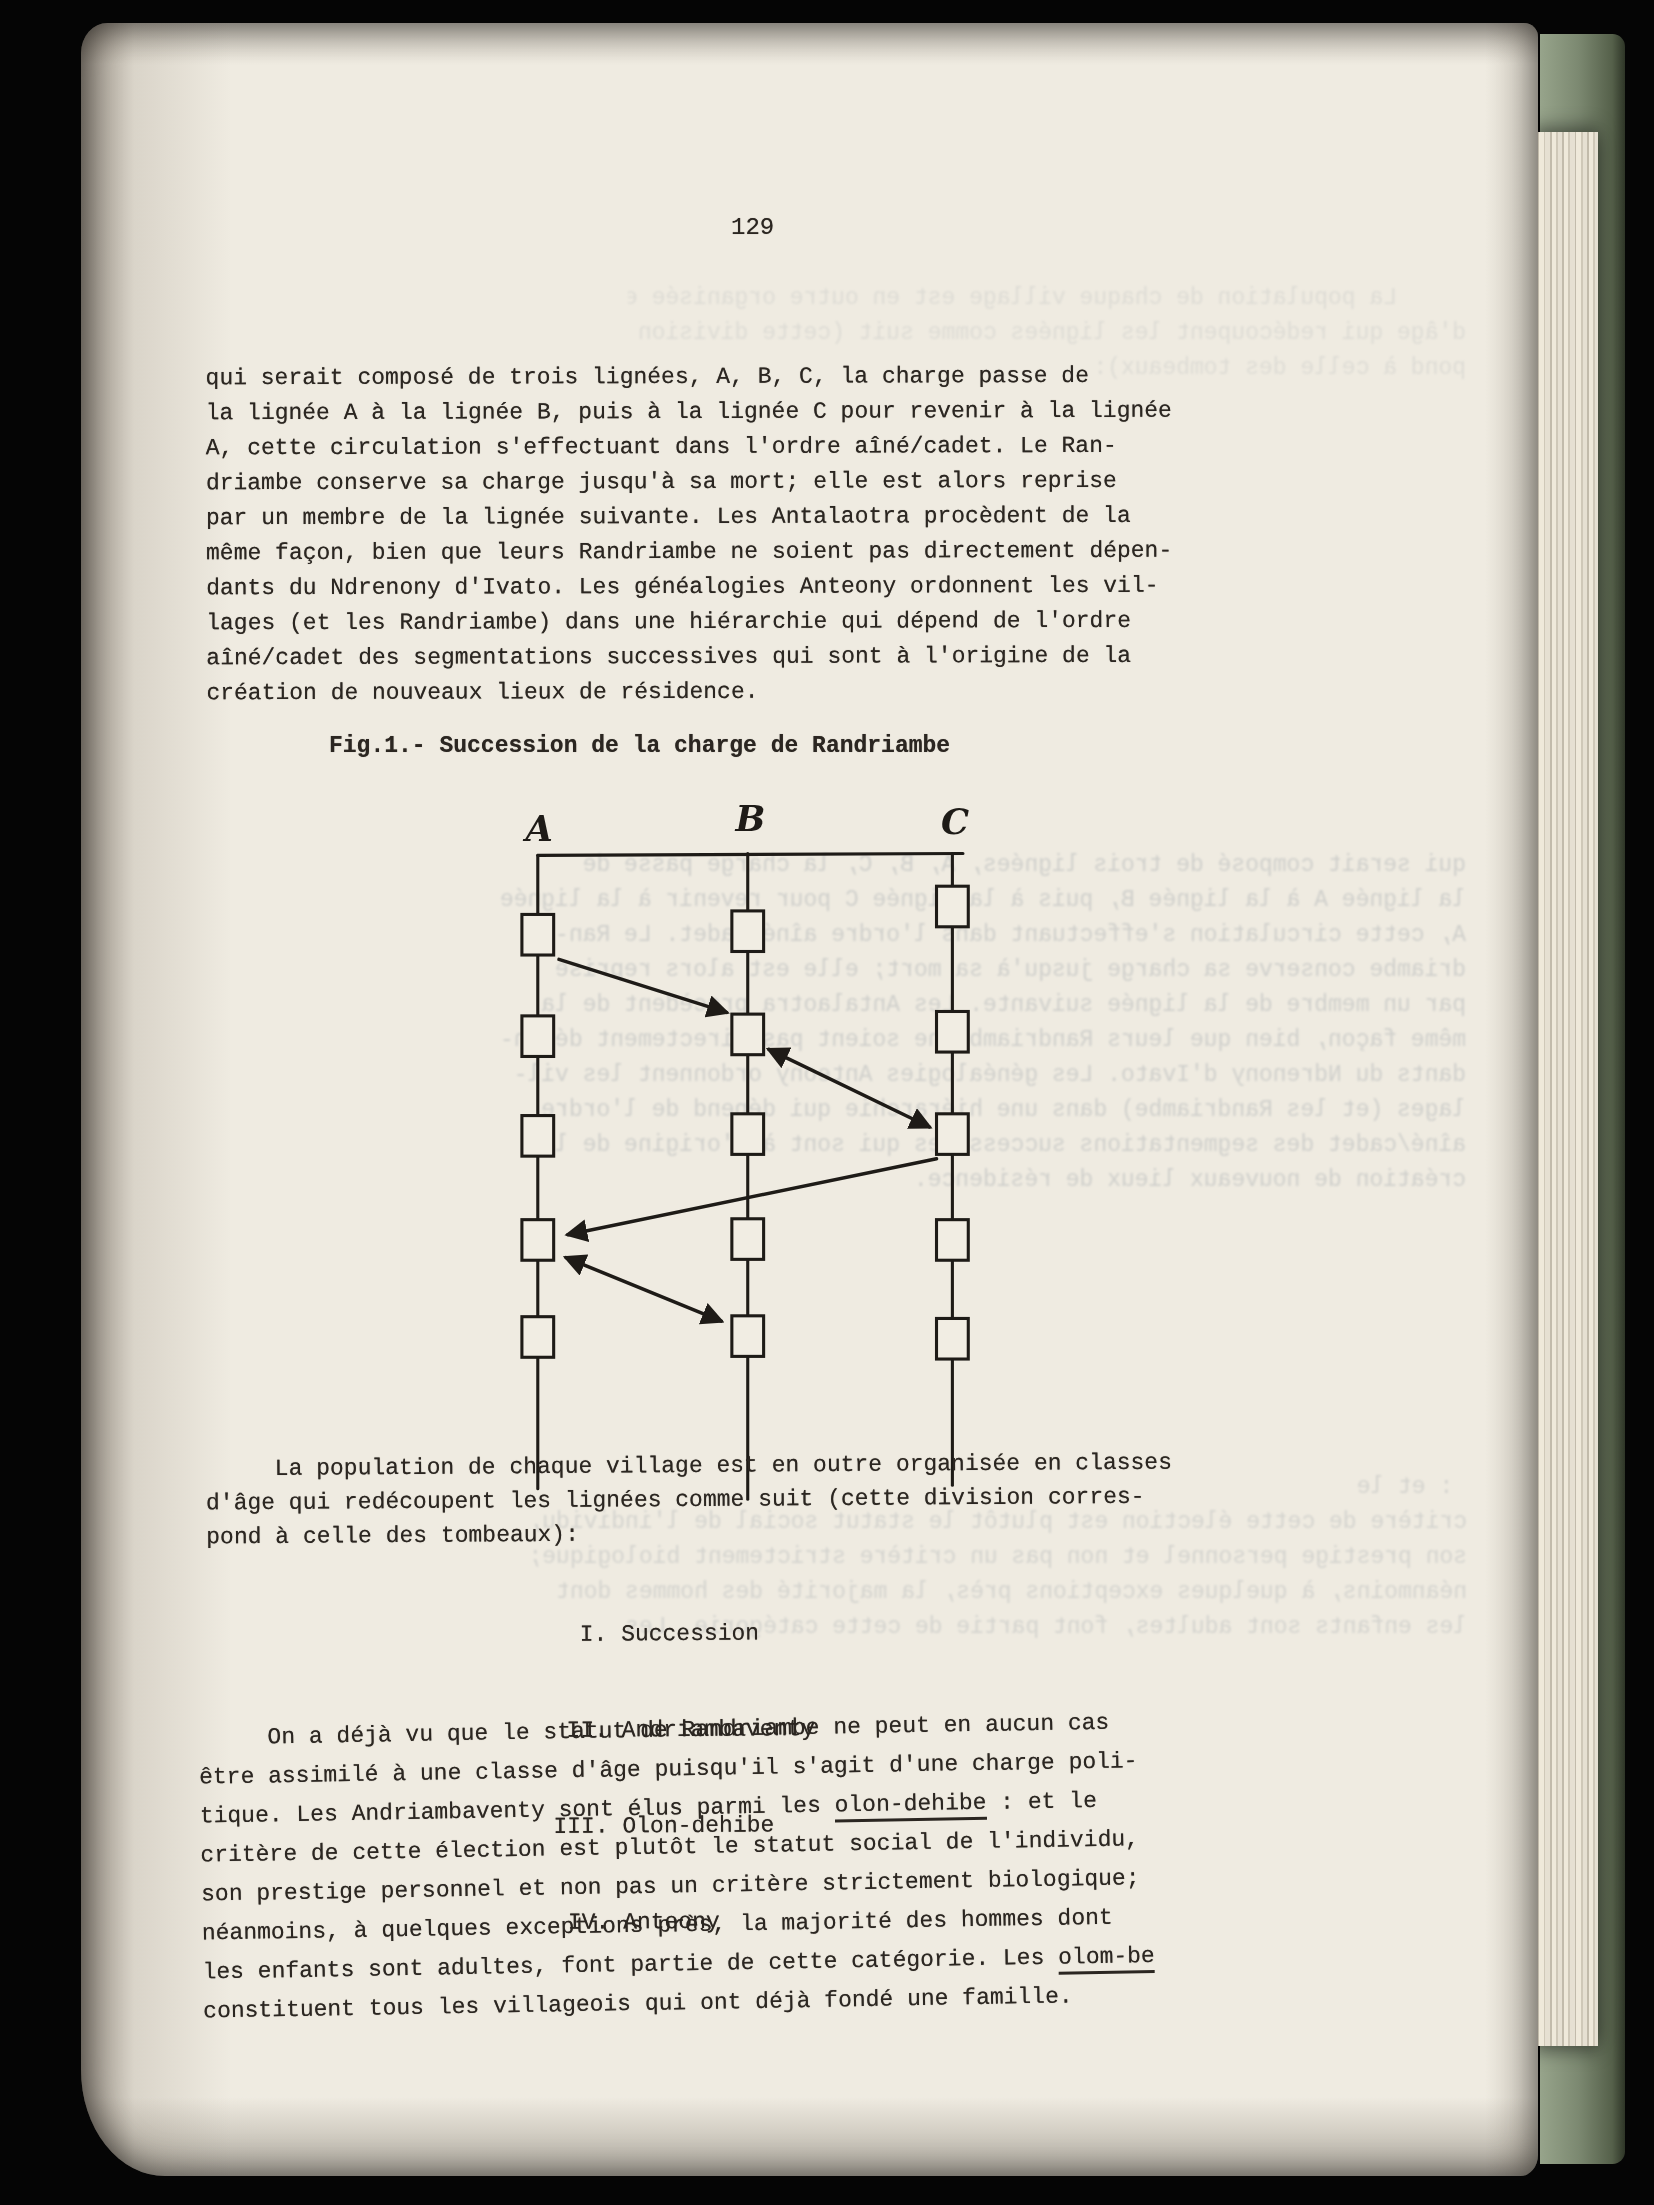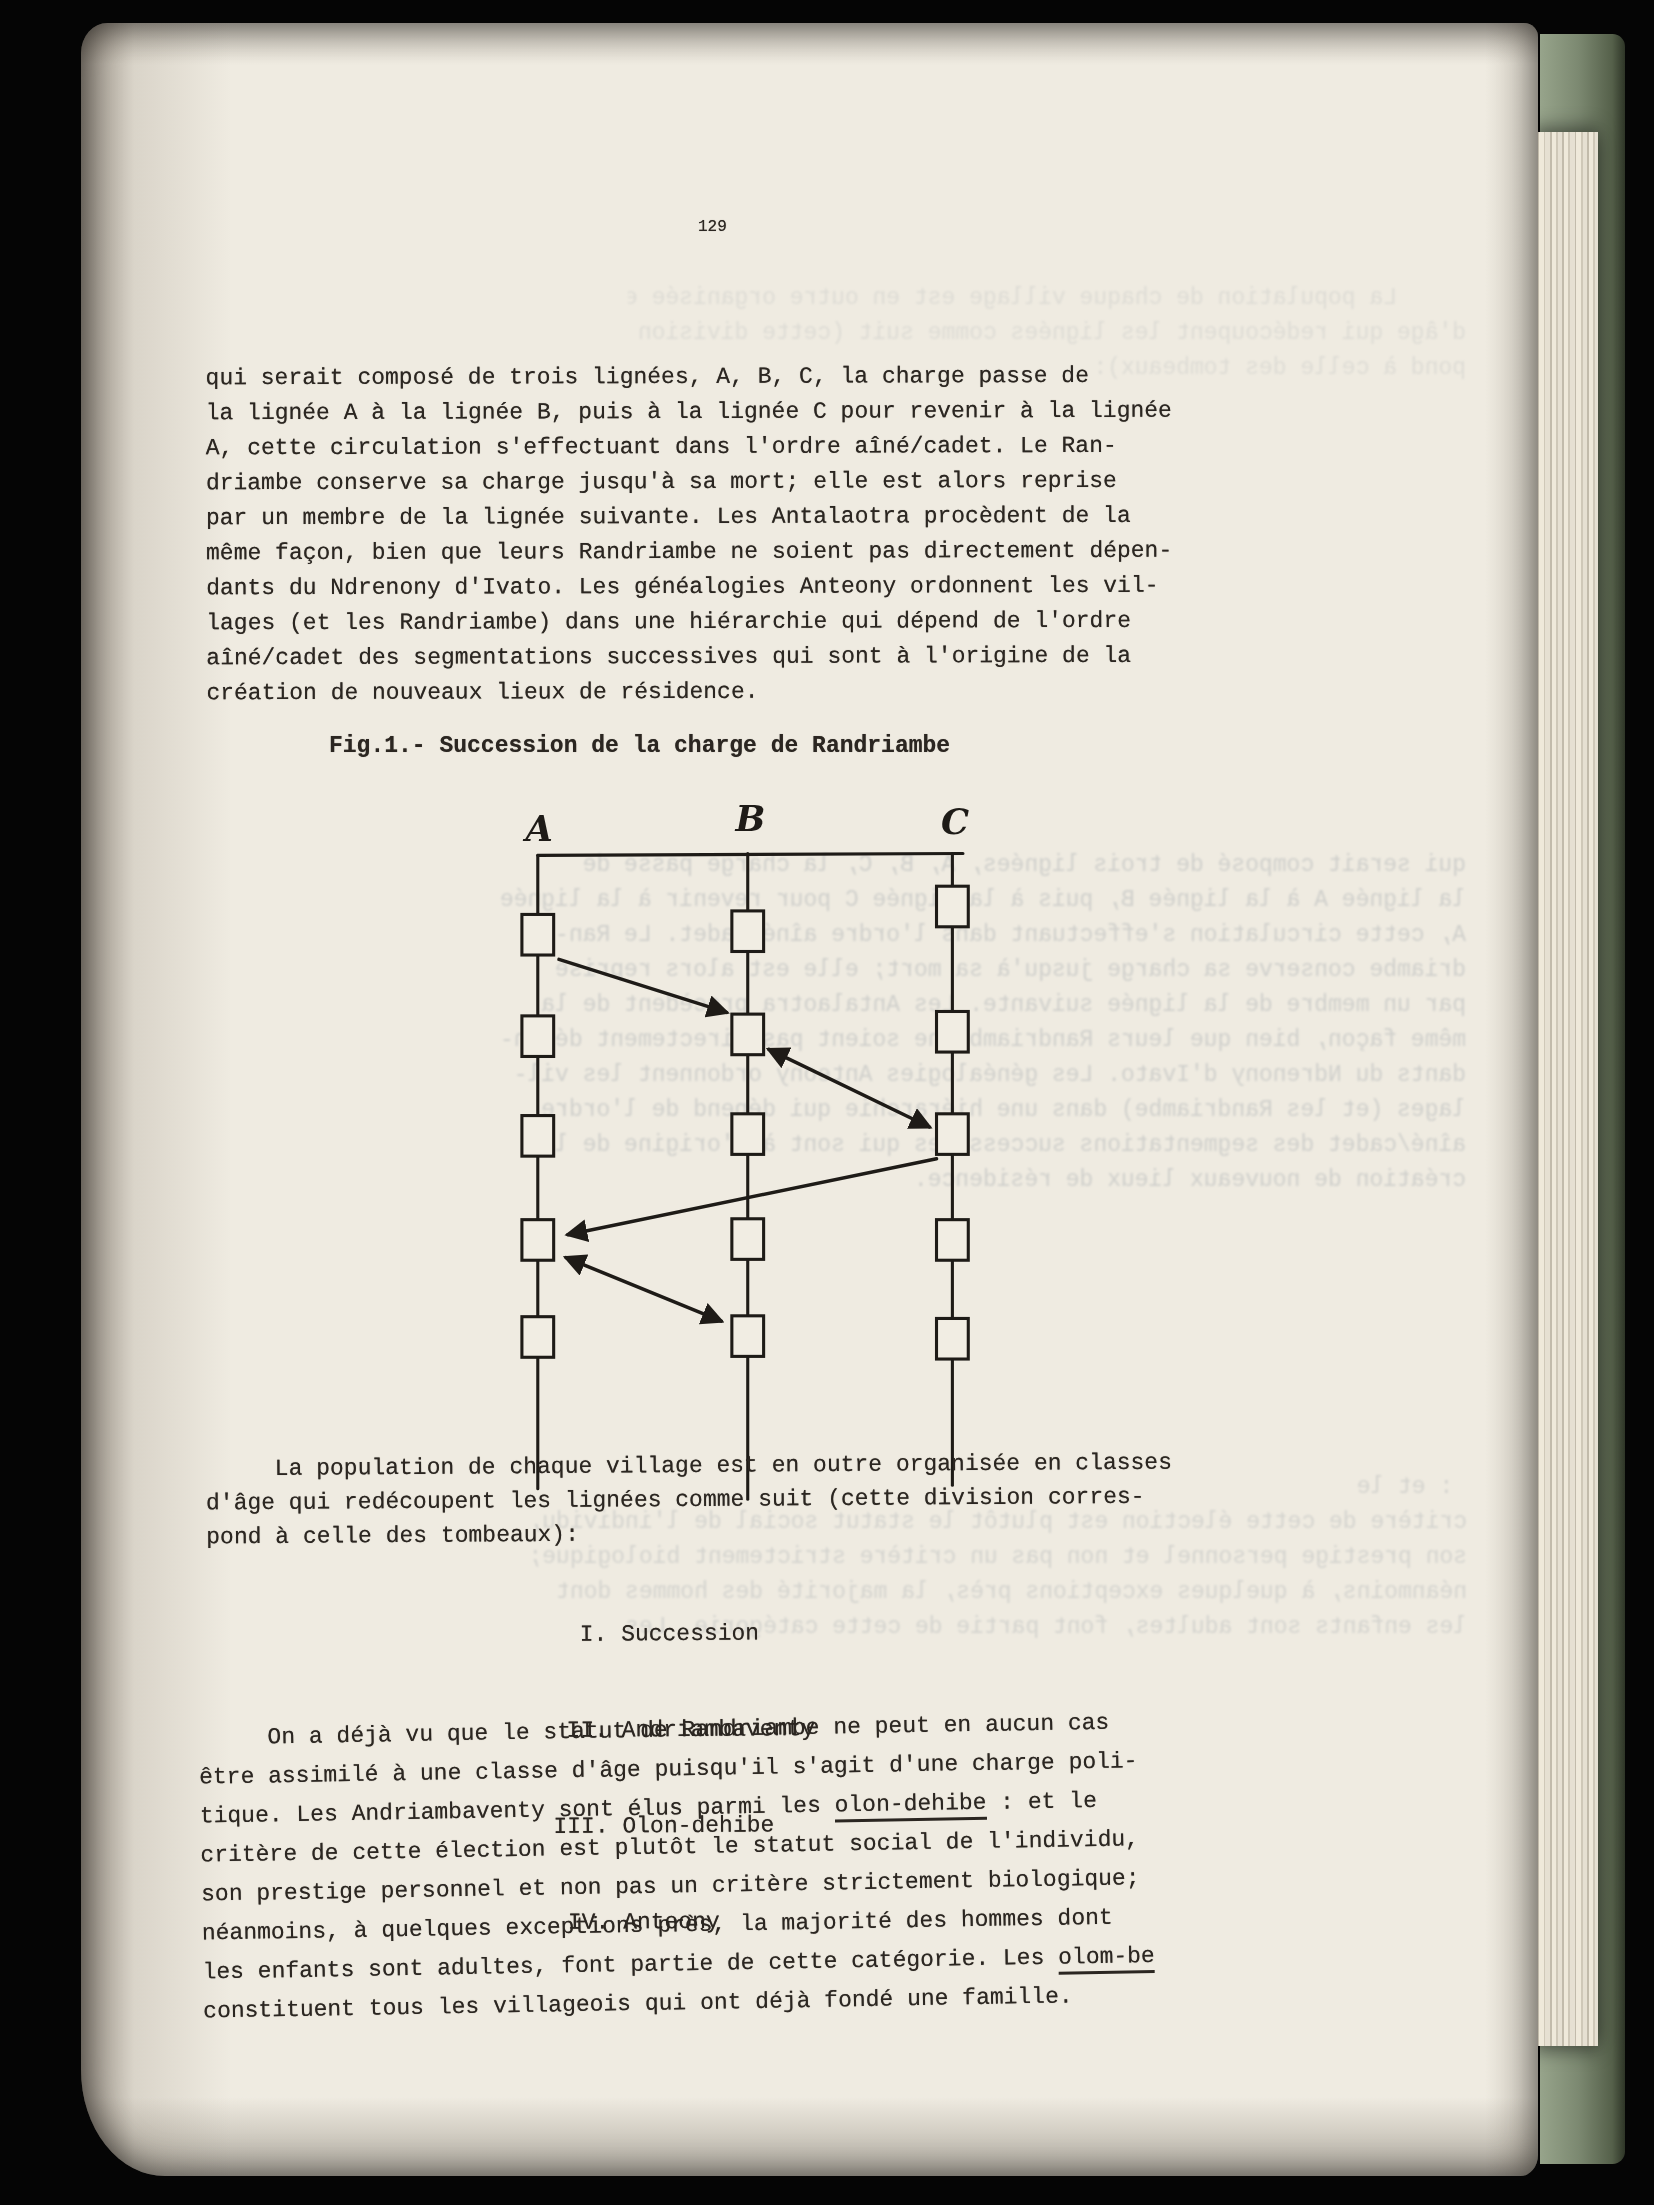--- a/index.html
+++ b/index.html
@@ -40,21 +40,21 @@
     white-space:pre;
     font-size:23px;line-height:35px;
     color:#2b2621;
     text-shadow:0 0 0.7px rgba(43,38,33,.65);
   }
   .u{
     border-bottom:3.5px solid #2b2621;
     padding-bottom:0.9px;
   }
   #paragraph-1{left:206px;top:360px;transform:rotate(-.15deg);}
-  #page-number{left:698px;top:210px;font-size:16px;}
+  #page-number{left:731px;top:210px;font-size:24px;}
   #figure-caption{left:329px;top:729px;font-weight:bold;}
   #paragraph-2{left:206px;top:1449px;line-height:34px;transform:rotate(-.4deg);}
   #age-class-list{left:553px;top:1554px;line-height:32px;transform:rotate(-.4deg);}
   #age-class-list .num{display:inline-block;width:4ch;text-align:right;}
   #age-class-list .cls{margin-left:1ch;}
   #paragraph-3{left:198px;top:1703px;line-height:39px;transform:rotate(-1deg);transform-origin:100% 0;}
   
   .ghost{
     position:absolute;white-space:pre;
     font-size:23px;line-height:35px;

